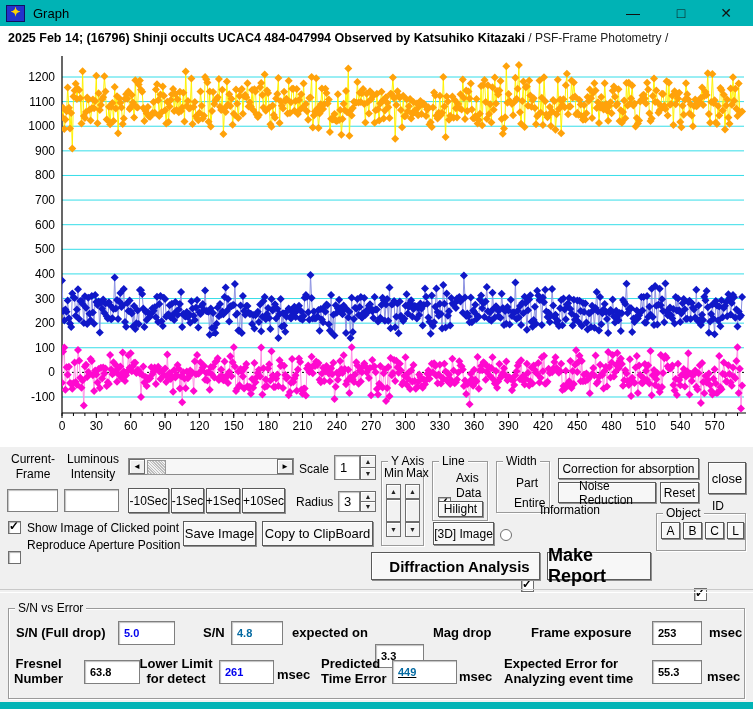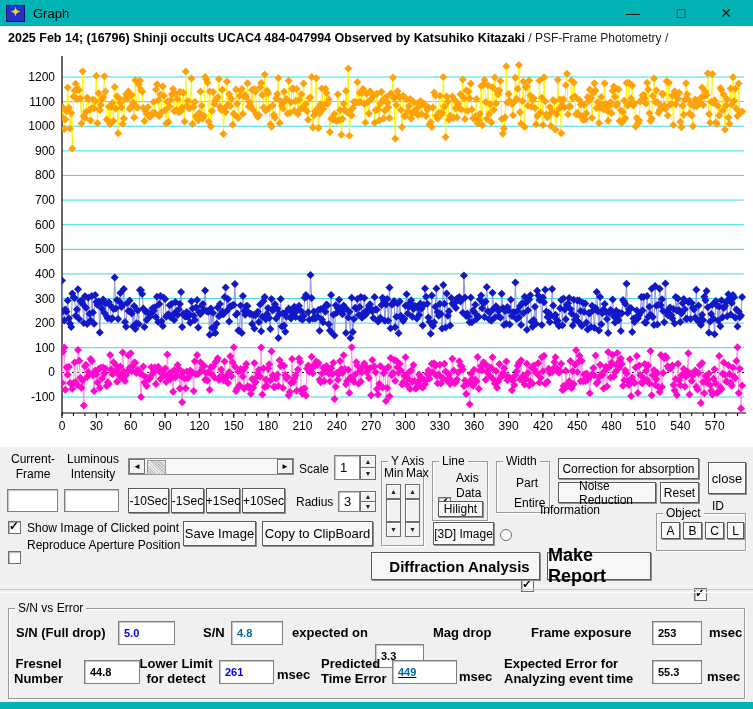--- a/index.html
+++ b/index.html
@@ -352,21 +352,21 @@
   <div class="abs field big" style="left:652px;top:621px;width:50px;height:24px;">
       <span class="v-black">253</span>
     </div>
   <div class="abs lbl b" style="left:709px;top:625px;">msec</div>
 
   <div class="abs lbl b lbl2" style="left:14px;top:656px;text-align:center;">
     <div>Fresnel</div>
       <div>Number</div>
   </div>
   <div class="abs field big" style="left:84px;top:660px;width:56px;height:24px;">
-      <span class="v-black">44.8</span>
+      <span class="v-black">63.8</span>
     </div>
   <div class="abs lbl b lbl2" style="left:136px;top:656px;width:80px;">
     <div>Lower Limit</div>
       <div>for detect</div>
   </div>
   <div class="abs field big" style="left:219px;top:660px;width:55px;height:24px;">
       <span class="v-blue">261</span>
     </div>
   <div class="abs lbl b" style="left:277px;top:667px;">msec</div>
   <div class="abs lbl b lbl2" style="left:321px;top:656px;text-align:left;">

